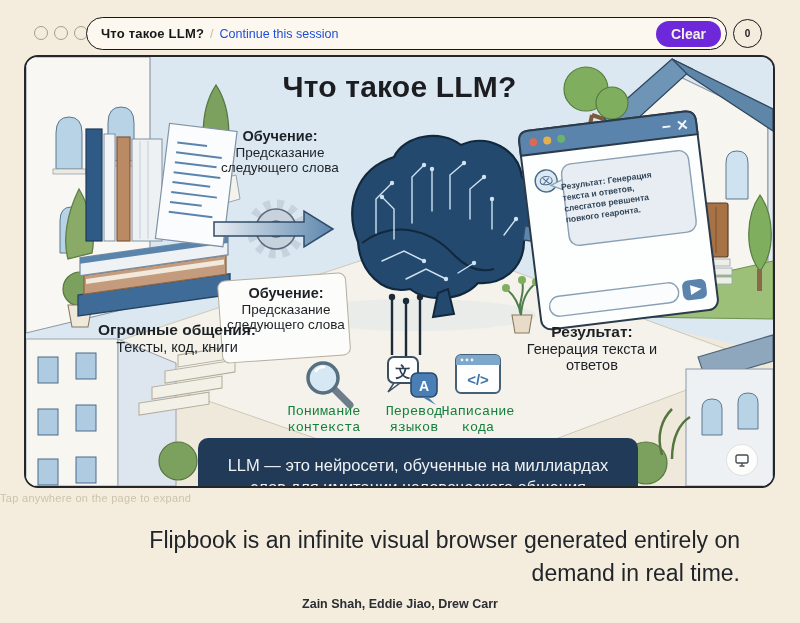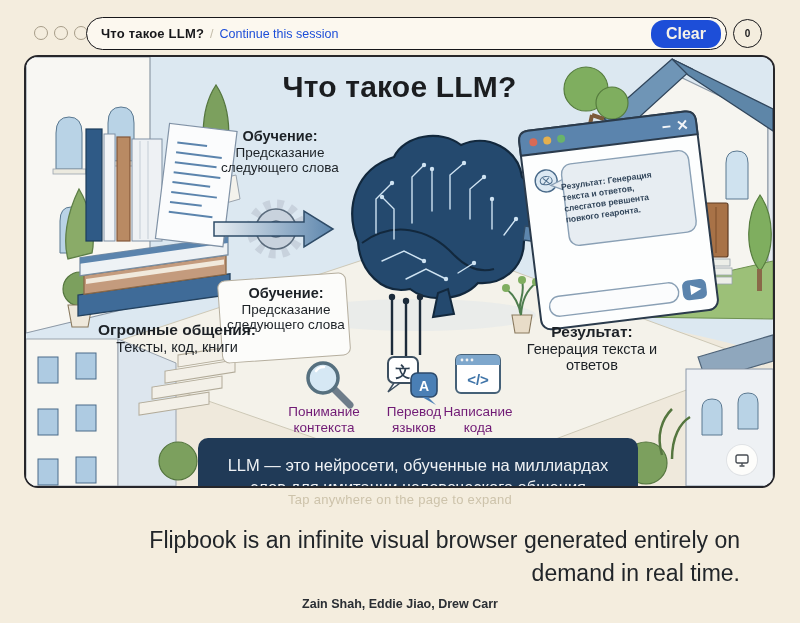--- a/index.html
+++ b/index.html
@@ -7,45 +7,45 @@
         font-family:"Liberation Sans",sans-serif;}
   
   .topbar{position:absolute;left:0;top:0;width:100%;height:55px;}
   .dot{position:absolute;top:26px;width:12px;height:12px;border:1.6px solid #a79d89;border-radius:50%;}
   .urlpill{position:absolute;left:86px;top:17px;width:641px;height:33px;box-sizing:border-box;
            border:1.7px solid #17171a;border-radius:17px;background:#fcf8ef;
            display:flex;align-items:center;padding:0 5px 0 14px;}
   .urltitle{font-weight:700;font-size:13px;color:#17171a;letter-spacing:.2px;white-space:nowrap;}
   .urlsep{color:#c3bba9;font-size:12.5px;margin:0 6px;}
   .urlhint{color:#1d4ed8;font-size:12.5px;white-space:nowrap;}
-  .clearbtn{margin-left:auto;background:#1d4ed8;color:#f6f2e9;font-size:16px;font-weight:700;
+  .clearbtn{margin-left:auto;background:#6d28d9;color:#f6f2e9;font-size:14px;font-weight:700;
             padding:5px 15px;border-radius:13px;border:none;cursor:pointer;}
   .counter{position:absolute;left:733px;top:19px;width:29px;height:29px;box-sizing:border-box;
            border:1.7px solid #17171a;border-radius:50%;display:flex;align-items:center;
            justify-content:center;font-size:10px;font-weight:700;color:#17171a;background:transparent;}
   
   .card{position:absolute;left:24px;top:55px;width:751px;height:433px;box-sizing:border-box;
         border:2px solid #26262a;border-radius:14px;background:#dce8f1;overflow:hidden;cursor:pointer;}
   .card svg.art{position:absolute;left:0;top:0;}
   .ctitle{position:absolute;left:0;top:13px;width:100%;text-align:center;
           font-size:30px;font-weight:700;color:#1b1d20;letter-spacing:.2px;}
   .lbl{position:absolute;text-align:center;color:#1c2126;line-height:1.14;font-size:13.5px;}
   .lbl b{display:block;font-size:14.5px;}
-  .flabel{position:absolute;text-align:center;color:#701a75;font-size:13.5px;line-height:1.15;top:347px;}
+  .flabel{position:absolute;text-align:center;color:#15803d;font-size:13.5px;line-height:1.15;top:347px;font-family:Liberation Mono, monospace;}
   .bubbletext{position:absolute;left:537px;top:117px;width:112px;transform:rotate(-8deg);
               font-size:8.5px;line-height:1.3;color:#33475c;font-weight:700;}
   .banner{position:absolute;left:172px;top:381px;width:440px;min-height:38px;box-sizing:border-box;
           background:#203a57;border-radius:10px;color:#eef1f4;font-size:16.5px;line-height:1.35;
           text-align:center;padding:16px 10px;}
   .expandbtn{position:absolute;right:16px;bottom:11px;width:30px;height:30px;border-radius:50%;
              background:#fdfdfb;display:flex;align-items:center;justify-content:center;
              box-shadow:0 0 0 1px rgba(0,0,0,.06);cursor:pointer;}
   
-  .hint{position:absolute;left:0;top:492px;width:100%;text-align:center;
-        font-size:13px;color:#cdc3ab;letter-spacing:.3px;}
+  .hint{position:absolute;left:0;top:492px;width:100%;
+        font-size:11px;color:#cdc3ab;letter-spacing:.3px;}
   .caption{position:absolute;left:60px;top:524px;width:680px;text-align:right;
            font-size:23px;line-height:1.45;color:#212529;font-weight:500;}
   .credits{position:absolute;left:0;top:597px;width:100%;text-align:center;
            font-size:12.5px;font-weight:700;color:#2a2e33;}
 </style>
 </head>
 <body>
 
 <div class="page">
 

